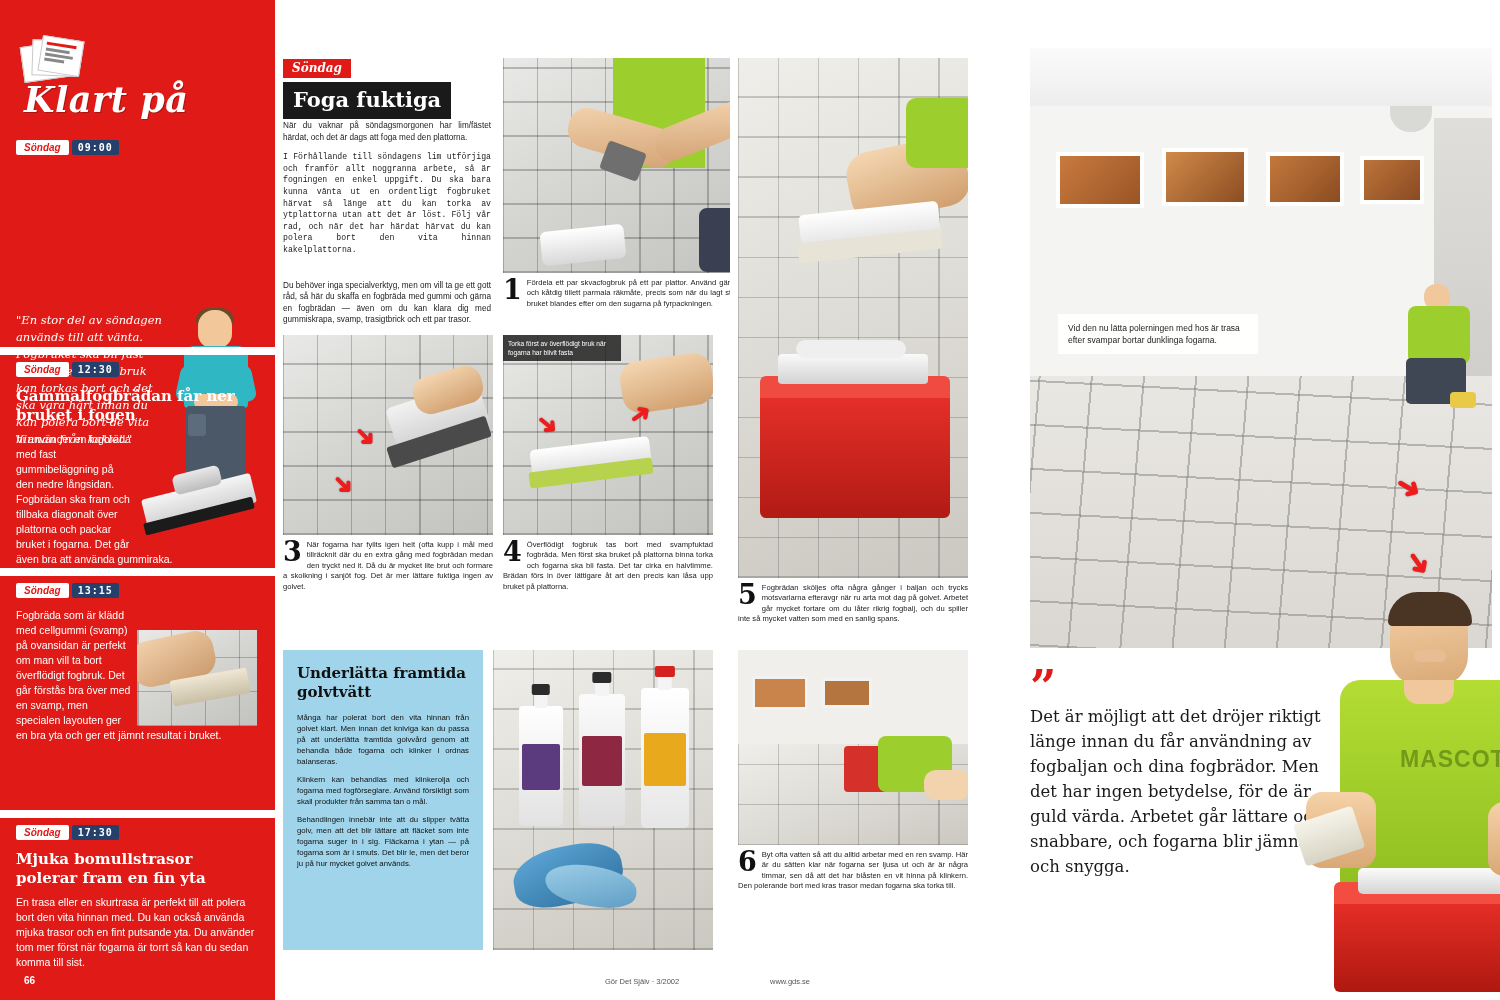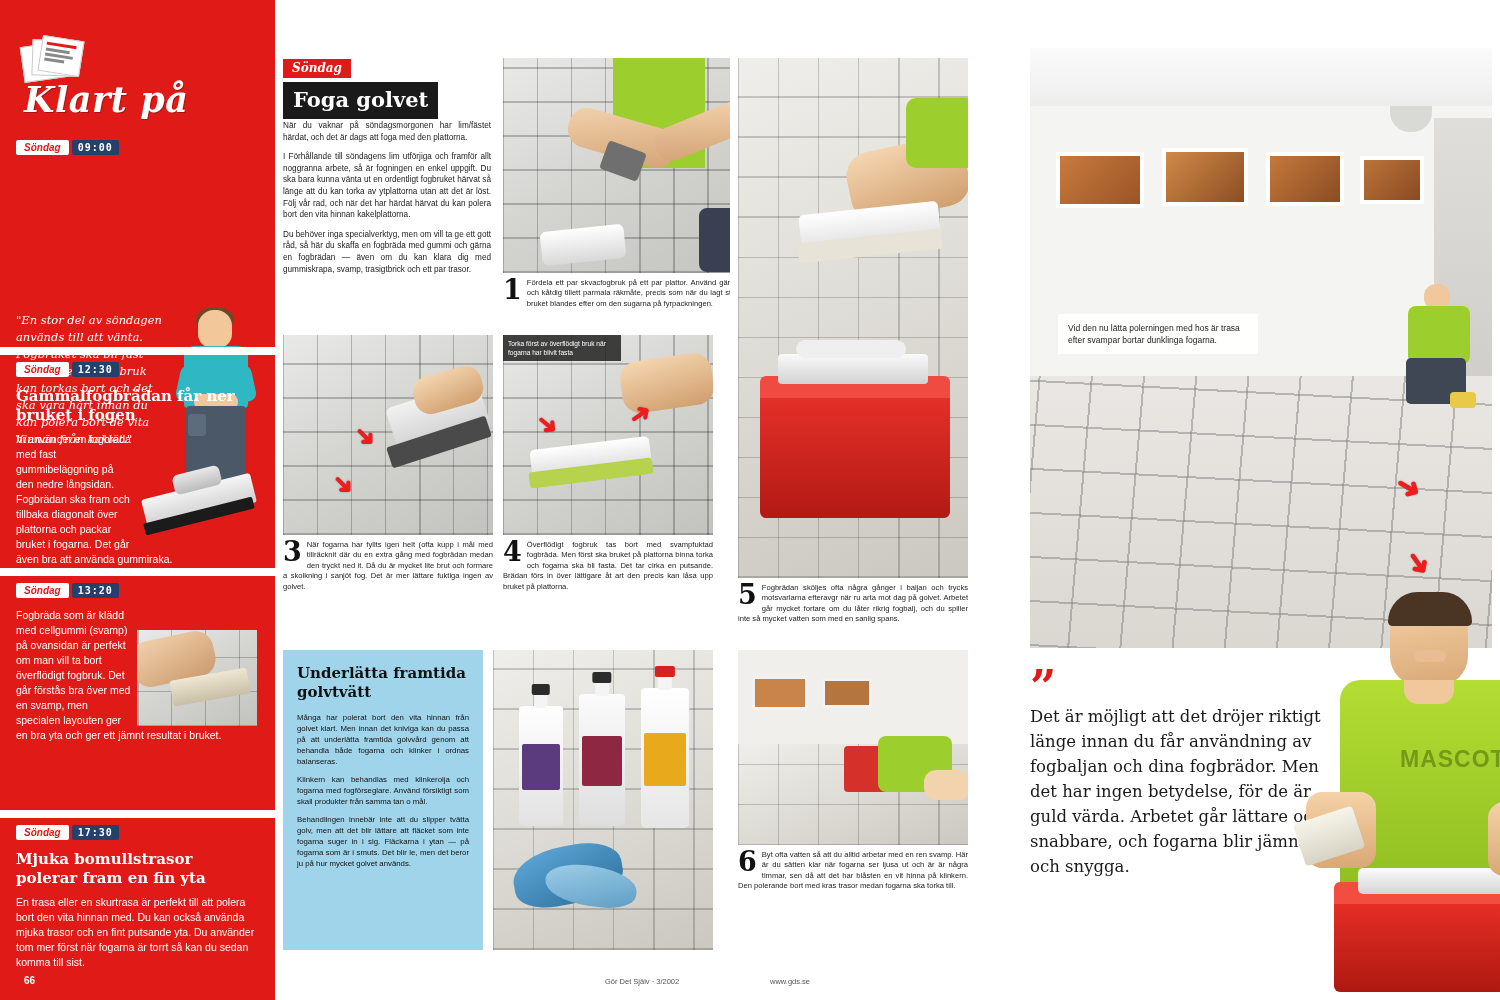--- a/index.html
+++ b/index.html
@@ -236,21 +236,21 @@
           <p>Vi använder en fogbräda med fast gummibeläggning på den nedre långsidan. Fogbrädan ska fram och tillbaka diagonalt över plattorna och packar bruket i fogarna. Det går även bra att använda gummiraka.</p>
         </div>
       </div>
     </div>
 
     <div class="white-band" style="top:568px;"></div>
 
     <div class="sb-card" style="top:583px;">
       <div class="sb-inner">
         <div class="time-row">
-          <span class="day">Söndag</span><span class="clock">13:20</span>
+          <span class="day">Söndag</span><span class="clock">13:15</span>
         </div>
         <div style="position:relative;">
           <div style="float:right; width:120px; height:96px; margin:22px 0 0 6px; position:relative; overflow:hidden;">
             <div class="tilefloor" style="position:absolute; inset:0;"></div>
             <div style="position:absolute; left:-6px; top:6px; width:84px; height:46px; background:linear-gradient(160deg,#f3d3ae,#cb9a6d); border-radius:18px; transform:rotate(-12deg);"></div>
             <div style="position:absolute; left:34px; top:44px; width:78px; height:26px; background:linear-gradient(180deg,#efe7d4,#c9bfa6); transform:rotate(-10deg); border-radius:3px;"></div>
           </div>
           <p>Fogbräda som är klädd med cellgummi (svamp) på ovansidan är perfekt om man vill ta bort överflödigt fogbruk. Det går förstås bra över med en svamp, men specialen layouten ger en bra yta och ger ett jämnt resultat i bruket.</p>
         </div>
       </div>
@@ -270,26 +270,26 @@
 
     <div class="pagenum-left">66</div>
   </div>
 
   <div class="page-left">
 
     <div style="position:absolute; left:8px; top:58px;">
       <span class="kicker">Söndag</span>
     </div>
     <div style="position:absolute; left:8px; top:82px;">
-      <span class="headline-bar">Foga golvet</span>
+      <span class="headline-bar">Foga fuktiga</span>
     </div>
 
     <div style="position:absolute; left:8px; top:120px; width:208px;">
       <p class="body-text" style="margin:0 0 8px 0;">När du vaknar på söndagsmorgonen har lim/fästet härdat, och det är dags att foga med den plattorna.</p>
-      <p class="body-text" style="margin:0 0 8px 0;">I Förhållande till söndagens lim utförjiga och framför allt noggranna arbete, så är fogningen en enkel uppgift. Du ska bara kunna vänta ut en ordentligt fogbruket härvat så länge att du kan torka av ytplattorna utan att det är löst. Följ vår rad, och när det har härdat härvat du kan polera bort den vita hinnan kakelplattorna.</p>
+      <p class="body-text" style="margin:0 0 24px 0;font-family:Liberation Mono, monospace;">I Förhållande till söndagens lim utförjiga och framför allt noggranna arbete, så är fogningen en enkel uppgift. Du ska bara kunna vänta ut en ordentligt fogbruket härvat så länge att du kan torka av ytplattorna utan att det är löst. Följ vår rad, och när det har härdat härvat du kan polera bort den vita hinnan kakelplattorna.</p>
       <p class="body-text" style="margin:0;">Du behöver inga specialverktyg, men om vill ta ge ett gott råd, så här du skaffa en fogbräda med gummi och gärna en fogbrädan — även om du kan klara dig med gummiskrapa, svamp, trasigtbrick och ett par trasor.</p>
     </div>
 
     <div class="step" style="left:228px; top:58px; width:263px;">
       <div class="step-photo" style="height:215px;">
         <div class="tilefloor"></div>
         <div style="position:absolute; left:110px; top:-10px; width:92px; height:120px; background:#9ccf2e; border-radius:10px 10px 0 0;"></div>
         <div style="position:absolute; left:64px; top:60px; width:110px; height:40px; background:linear-gradient(160deg,#f3d3ae,#d3a274); border-radius:18px; transform:rotate(16deg);"></div>
         <div style="position:absolute; left:150px; top:56px; width:100px; height:34px; background:linear-gradient(200deg,#f3d3ae,#d3a274); border-radius:16px; transform:rotate(-22deg);"></div>
         <div style="position:absolute; left:100px; top:88px; width:40px; height:30px; background:#6f6f6f; border-radius:4px; transform:rotate(20deg);"></div>
@@ -339,21 +339,21 @@
         <div class="tilefloor"></div>
         <div style="position:absolute; left:118px; top:22px; width:92px; height:52px; background:linear-gradient(170deg,#f6d8b3,#cf9d6c); border-radius:18px; transform:rotate(-8deg);"></div>
         <div style="position:absolute; left:28px; top:108px; width:120px; height:34px; background:linear-gradient(180deg,#ffffff,#d6d6d6); border-radius:5px; transform:rotate(-7deg);"></div>
         <div style="position:absolute; left:26px; top:130px; width:124px; height:16px; background:#b7d24c; border-radius:3px; transform:rotate(-7deg);"></div>
         <div class="callout-dark" style="left:0; top:0; width:118px;">Torka först av överflödigt bruk när fogarna har blivit fasta</div>
         <div class="arrow" style="left:126px; top:66px; transform:rotate(-35deg);">➜</div>
         <div class="arrow" style="left:34px; top:76px; transform:rotate(40deg);">➜</div>
       </div>
       <div class="step-cap">
         <span class="step-num">4</span>
-        <span>Överflödigt fogbruk tas bort med svampfuktad fogbräda. Men först ska bruket på plattorna binna torka och fogarna ska bli fasta. Det tar cirka en putsande. Brädan förs in över lättigare åt art den precis kan låsa upp bruket på plattorna.</span>
+        <span>Överflödigt fogbruk tas bort med svampfuktad fogbräda. Men först ska bruket på plattorna binna torka och fogarna ska bli fasta. Det tar cirka en halvtimme. Brädan förs in över lättigare åt art den precis kan låsa upp bruket på plattorna.</span>
       </div>
     </div>
 
     <div class="infobox" style="left:8px; top:650px; width:200px; height:300px; padding:14px 14px;">
       <h3>Underlätta framtida golvtvätt</h3>
       <div style="height:10px;"></div>
       <p>Många har polerat bort den vita hinnan från golvet klart. Men innan det kniviga kan du passa på att underlätta framtida golvvård genom att behandla både fogarna och klinker i ordnas balanseras.</p>
       <p>Klinkern kan behandlas med klinkerolja och fogarna med fogförseglare. Använd försiktigt som skall produkter från samma tan o mål.</p>
       <p>Behandlingen innebär inte att du slipper tvätta golv, men att det blir lättare att fläcket som inte fogarna suger in i sig. Fläckarna i ytan — på fogarna som är i smuts. Det blir le, men det beror ju på hur mycket golvet används.</p>
     </div>

